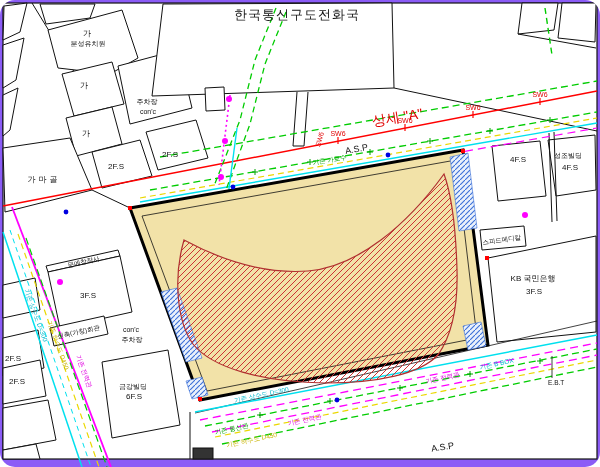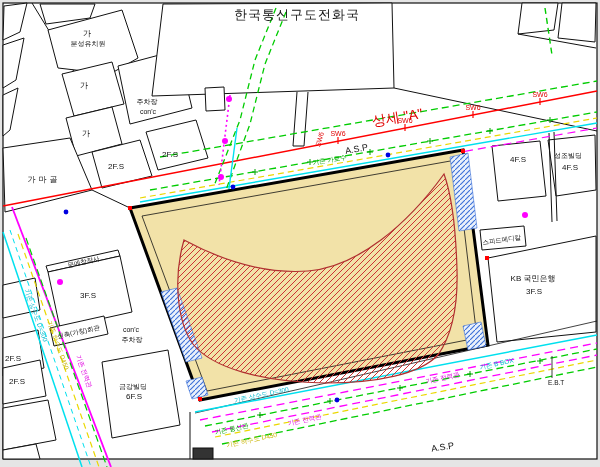--- a/index.html
+++ b/index.html
@@ -1,17 +1,17 @@
 <!DOCTYPE html>
 <html><head>
 <meta charset="utf-8">
 <style>
   html,body{margin:0;padding:0;background:#fff;}
-  .canvas{position:relative;width:600px;height:467px;background:#e5e5e5;overflow:hidden;
-          font-family:"Liberation Sans", sans-serif;}
+  .canvas{position:relative;width:600px;height:467px;background:#8b5cf6;overflow:hidden;
+          font-family:"Liberation Sans", sans-serif;border-radius:15px;}
   svg{display:block;}
   text{font-family:"Liberation Sans", sans-serif;fill:#111;}
   .t7{font-size:7px;} .t8{font-size:8px;} .t9{font-size:9px;} .t6{font-size:6.5px;}
   .title{font-size:13px;letter-spacing:1px;}
   .red{fill:#e00000;} .grn{fill:#00a400;} .cyn{fill:#00b8cc;} .yel{fill:#c8b400;} .mag{fill:#e000e0;}
   .bld{fill:#ffffff;stroke:#111;stroke-width:1;}
   .ln{stroke:#111;stroke-width:1;fill:none;}
 </style>
 </head>
 <body>

